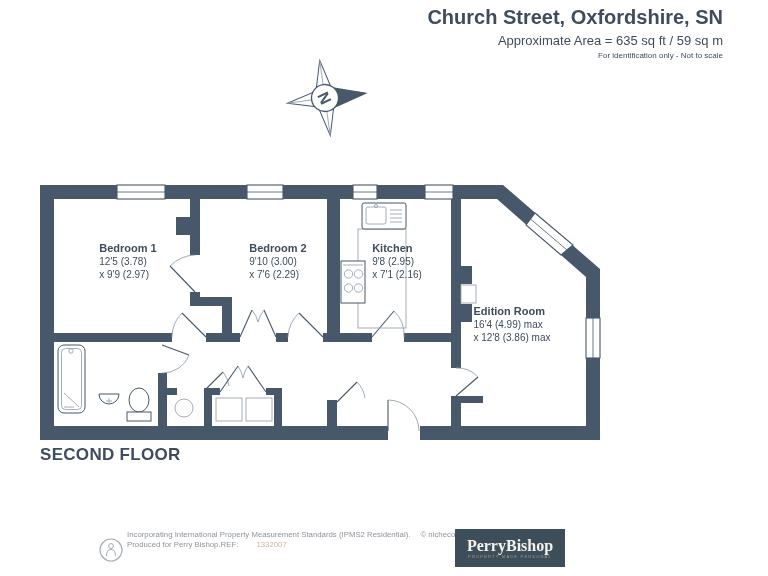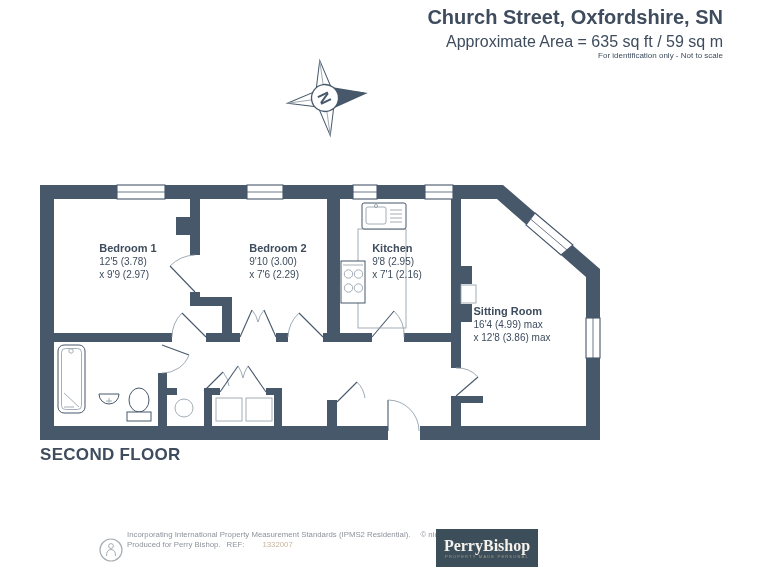--- a/index.html
+++ b/index.html
@@ -5,41 +5,41 @@
   :root{
     --wall:#47586b; --text:#3e4c5d; --footer:#8d939b; --ref:#c7b49b;
     --logobg:#3d4e5b; --logotx:#f5f2ec; --logotag:#a79a83; --arc:#93a0ac;
   }
   html,body{margin:0;padding:0;}
   body{width:768px;height:576px;position:relative;background:#ffffff;
        font-family:"Liberation Sans", sans-serif;overflow:hidden;}
   .abs{position:absolute;}
   
   .title{right:45px;top:6px;font-size:20px;font-weight:bold;color:var(--text);}
-  .area{right:45px;top:33px;font-size:16px;color:var(--text);}
+  .area{right:45px;top:33px;font-size:13px;color:var(--text);}
   .disc{right:45px;top:51px;font-size:8px;color:var(--text);text-align:right;}
   
   .room{transform:translateX(-50%);text-align:left;color:var(--text);white-space:nowrap;}
   .room .nm{font-size:11px;font-weight:bold;line-height:13px;}
   .room .dm{font-size:10px;line-height:13px;}
   .floorlab{left:40px;top:445px;font-size:17px;font-weight:bold;letter-spacing:.3px;color:var(--text);}
   
   .w{fill:var(--wall);stroke:none;}
   .win{fill:#fff;stroke:var(--wall);stroke-width:1.1;}
   .wln{stroke:var(--wall);stroke-width:.8;fill:none;}
   .fx{fill:#fff;stroke:var(--wall);stroke-width:1;}
   .ln{stroke:var(--wall);stroke-width:1.1;fill:none;}
   .tn{stroke:#9aa5af;stroke-width:.9;fill:none;}
   .arc{stroke:var(--arc);stroke-width:.9;fill:none;}
   
   .fnote{left:127px;top:530px;font-size:7.8px;line-height:9.5px;color:var(--footer);}
   .fnote .cpy{margin-left:10px;}
-  .fnote .ref{margin-left:6px;}
+  .fnote .ref{margin-left:0;}
   .fnote .refnum{color:var(--ref);margin-left:18px;}
-  .logo{left:436px;top:529px;width:102px;height:38px;background:var(--logobg);
+  .logo{left:455px;top:529px;width:110px;height:38px;background:var(--logobg);
         display:flex;flex-direction:column;align-items:center;justify-content:center;}
   .logo .nm{font-family:"Liberation Serif", serif;font-weight:bold;font-size:16px;
             color:var(--logotx);line-height:17px;}
   .logo .tag{font-size:4px;letter-spacing:1.2px;color:var(--logotag);line-height:6px;}
 </style>
 </head>
 <body>
 
 <div class="abs title">Church Street, Oxfordshire, SN</div>
 <div class="abs area">Approximate Area = 635 sq ft / 59 sq m</div>
@@ -189,21 +189,21 @@
   <div class="nm">Bedroom 2</div>
   <div class="dm">9'10 (3.00)</div>
   <div class="dm">x 7'6 (2.29)</div>
 </div>
 <div class="abs room" style="left:397px;top:242px">
   <div class="nm">Kitchen</div>
   <div class="dm">9'8 (2.95)</div>
   <div class="dm">x 7'1 (2.16)</div>
 </div>
 <div class="abs room" style="left:512px;top:305px">
-  <div class="nm">Sitting Room</div>
+  <div class="nm">Edition Room</div>
   <div class="dm">16'4 (4.99) max</div>
   <div class="dm">x 12'8 (3.86) max</div>
 </div>
 
 <div class="abs floorlab">SECOND FLOOR</div>
 
 <svg class="abs" style="left:96px;top:535px" width="30" height="30" viewBox="0 0 30 30">
   <circle cx="15" cy="15" r="11" fill="none" stroke="#a7adb4" stroke-width="1.2"></circle>
   <circle cx="15" cy="11" r="2.4" fill="none" stroke="#a7adb4" stroke-width="1"></circle>
   <path d="M10.5,21 q0,-6.5 4.5,-6.5 q4.5,0 4.5,6.5" fill="none" stroke="#a7adb4" stroke-width="1"></path>

